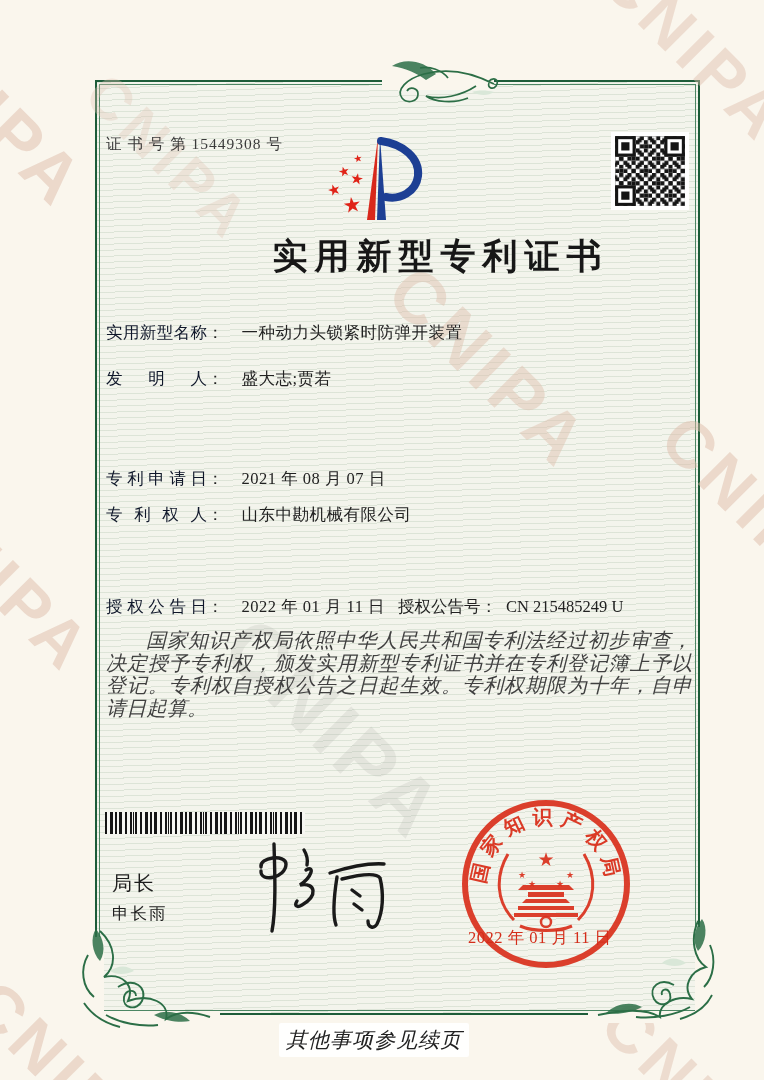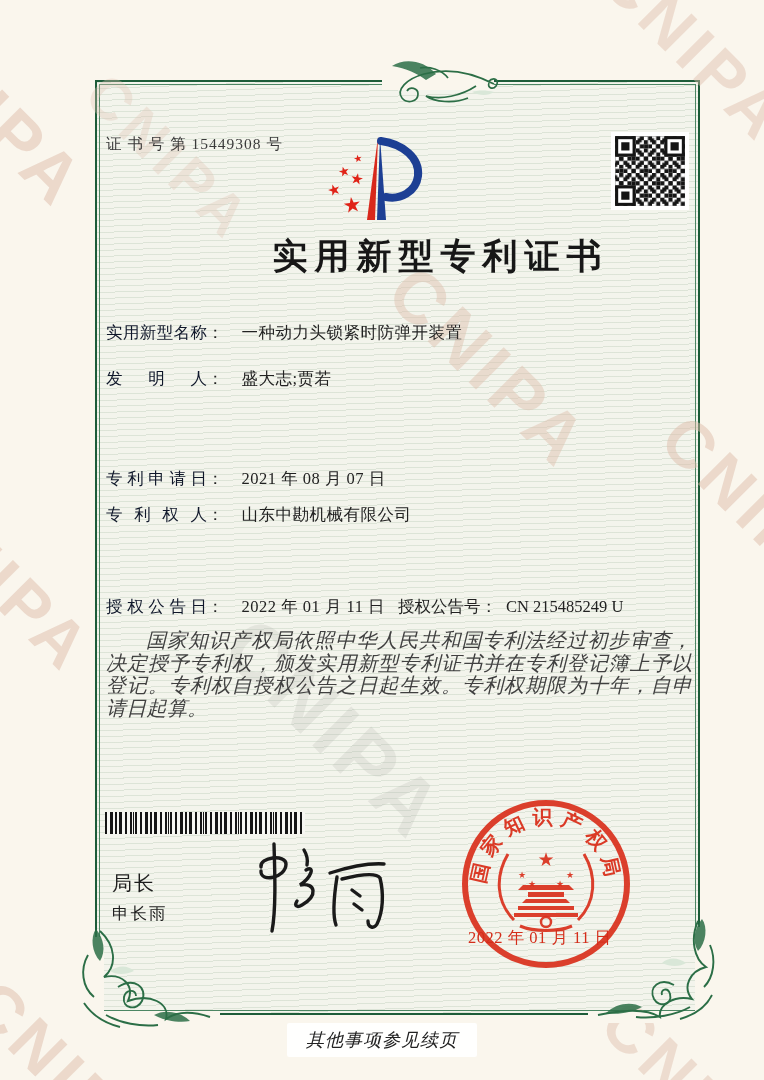--- a/index.html
+++ b/index.html
@@ -28,22 +28,22 @@
            background:repeating-linear-gradient(90deg,#151515 0 2px,transparent 2px 5px),
                       repeating-linear-gradient(90deg,#151515 0 1px,transparent 1px 7px);
            background-color:#f6f6f2;}
   .director-title{left:112px;top:870px;font-size:20px;color:#1d1d1d;letter-spacing:2px;}
   .director-name{left:112px;top:903px;font-size:16.5px;color:#1d1d1d;letter-spacing:2px;}
   .sig{left:224px;top:838px;}
   .seal{left:458px;top:796px;width:176px;height:176px;z-index:5;}
   .seal-date{left:468px;top:927px;width:170px;font-size:16.5px;color:#d42d1a;z-index:6;
              letter-spacing:0.5px;white-space:nowrap;}
   .page-info{left:95px;top:981px;width:605px;text-align:center;font-size:15px;color:#2d2d2d;}
-  .foot-chip{left:287px;top:1023px;width:190px;height:34px;background:rgba(255,255,255,0.92);
-             border-radius:2px;text-align:center;line-height:34px;font-size:18px;font-style:italic;
+  .foot-chip{left:279px;top:1023px;width:190px;height:34px;background:rgba(255,255,255,0.92);
+             border-radius:2px;text-align:center;line-height:34px;font-size:21px;font-style:italic;
              color:#222;z-index:4;letter-spacing:1px;}
   .orn{z-index:4;}
   .logo{left:301px;top:123px;z-index:3;}
   .qr{left:611px;top:132px;z-index:3;}
 </style>
 </head>
 <body>
 
 <div class="page">
 

